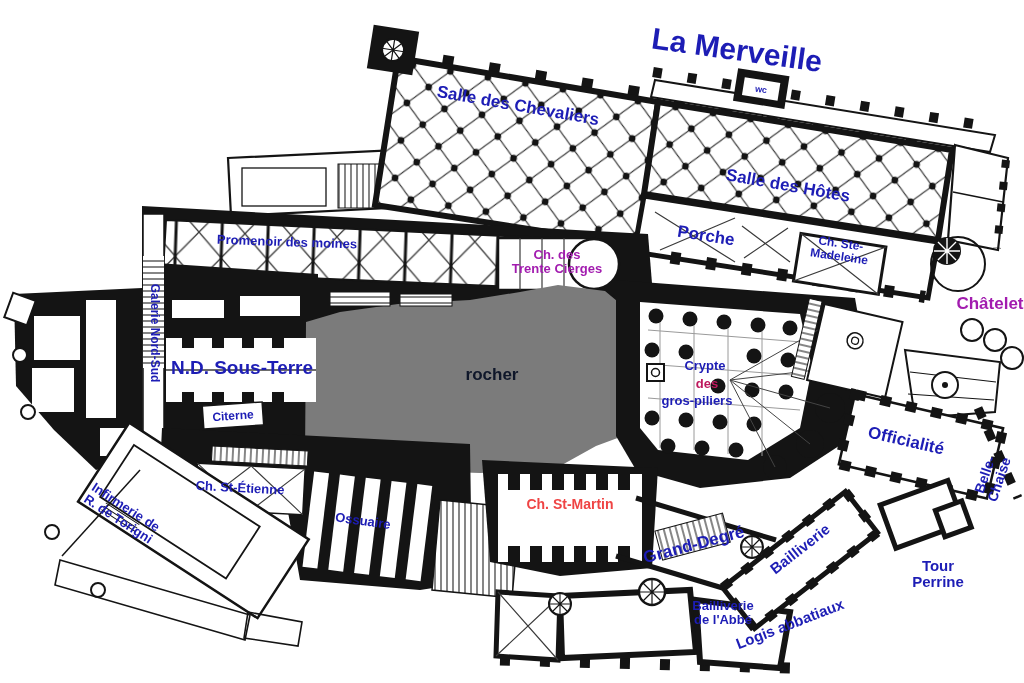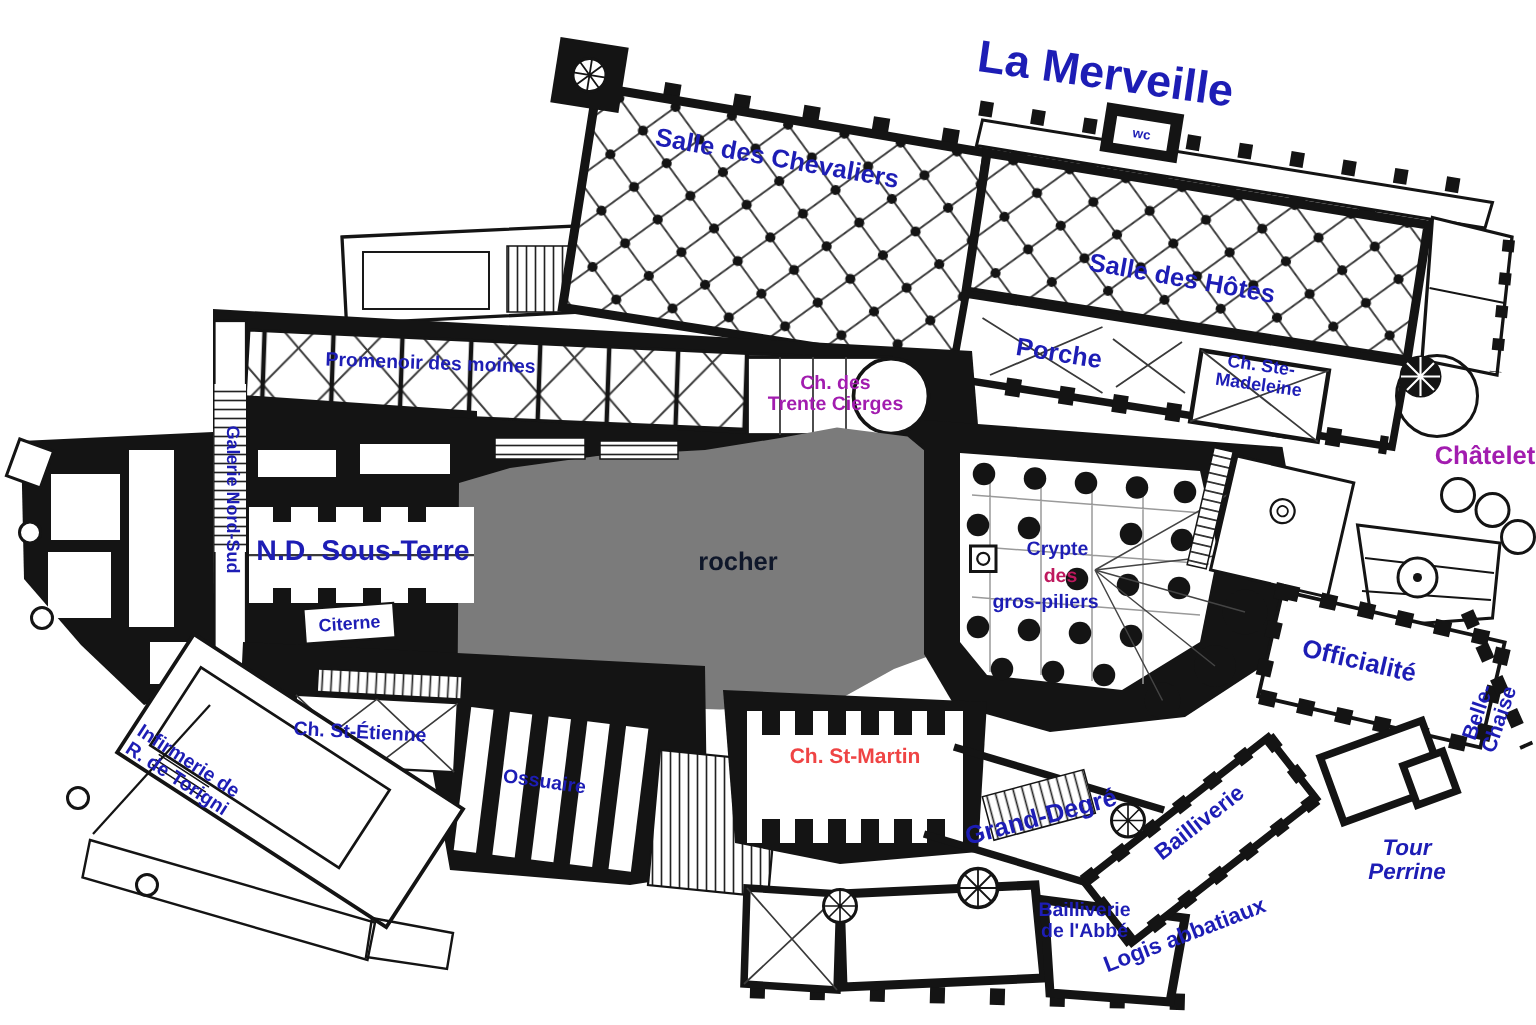--- a/index.html
+++ b/index.html
@@ -311,16 +311,16 @@
     <div class="lbl" style="left: 992px; top: 477px; font-size: 14px; color: rgb(29, 29, 181); transform: translate(-50%, -50%) rotate(-71deg);">Belle-Chaise</div>
     <div class="lbl" style="left: 122px; top: 513px; font-size: 13px; color: rgb(29, 29, 181); transform: translate(-50%, -50%) rotate(33deg);">Infirmerie de
 R. de Torigni</div>
     <div class="lbl" style="left: 240px; top: 488px; font-size: 13px; color: rgb(29, 29, 181); transform: translate(-50%, -50%) rotate(3deg);">Ch. St-Étienne</div>
     <div class="lbl" style="left: 363px; top: 521px; font-size: 13px; color: rgb(29, 29, 181); transform: translate(-50%, -50%) rotate(8deg);">Ossuaire</div>
     <div class="lbl" style="left: 570px; top: 504px; font-size: 14px; color: #ef4444; transform: translate(-50%, -50%) rotate(0deg);">Ch. St-Martin</div>
     <div class="lbl" style="left: 694px; top: 545px; font-size: 17px; color: rgb(29, 29, 181); transform: translate(-50%, -50%) rotate(-15deg);">Grand-Degré</div>
     <div class="lbl" style="left: 723px; top: 613px; font-size: 13px; color: rgb(29, 29, 181); transform: translate(-50%, -50%) rotate(0deg);">Bailliverie
 de l'Abbé</div>
     <div class="lbl" style="left: 800px; top: 549px; font-size: 15px; color: rgb(29, 29, 181); transform: translate(-50%, -50%) rotate(-38deg);">Bailliverie</div>
-    <div class="lbl" style="left: 938px; top: 574px; font-size: 15px; color: rgb(29, 29, 181); transform: translate(-50%, -50%) rotate(0deg); font-style: italic;">Tour
+    <div class="lbl" style="left: 938px; top: 574px; font-size: 15px; color: rgb(29, 29, 181); transform: translate(-50%, -50%) rotate(0deg);">Tour
 Perrine</div>
     <div class="lbl" style="left: 790px; top: 624px; font-size: 15px; color: rgb(29, 29, 181); transform: translate(-50%, -50%) rotate(-21deg);">Logis abbatiaux</div>
   </div>
 
 </body></html>

